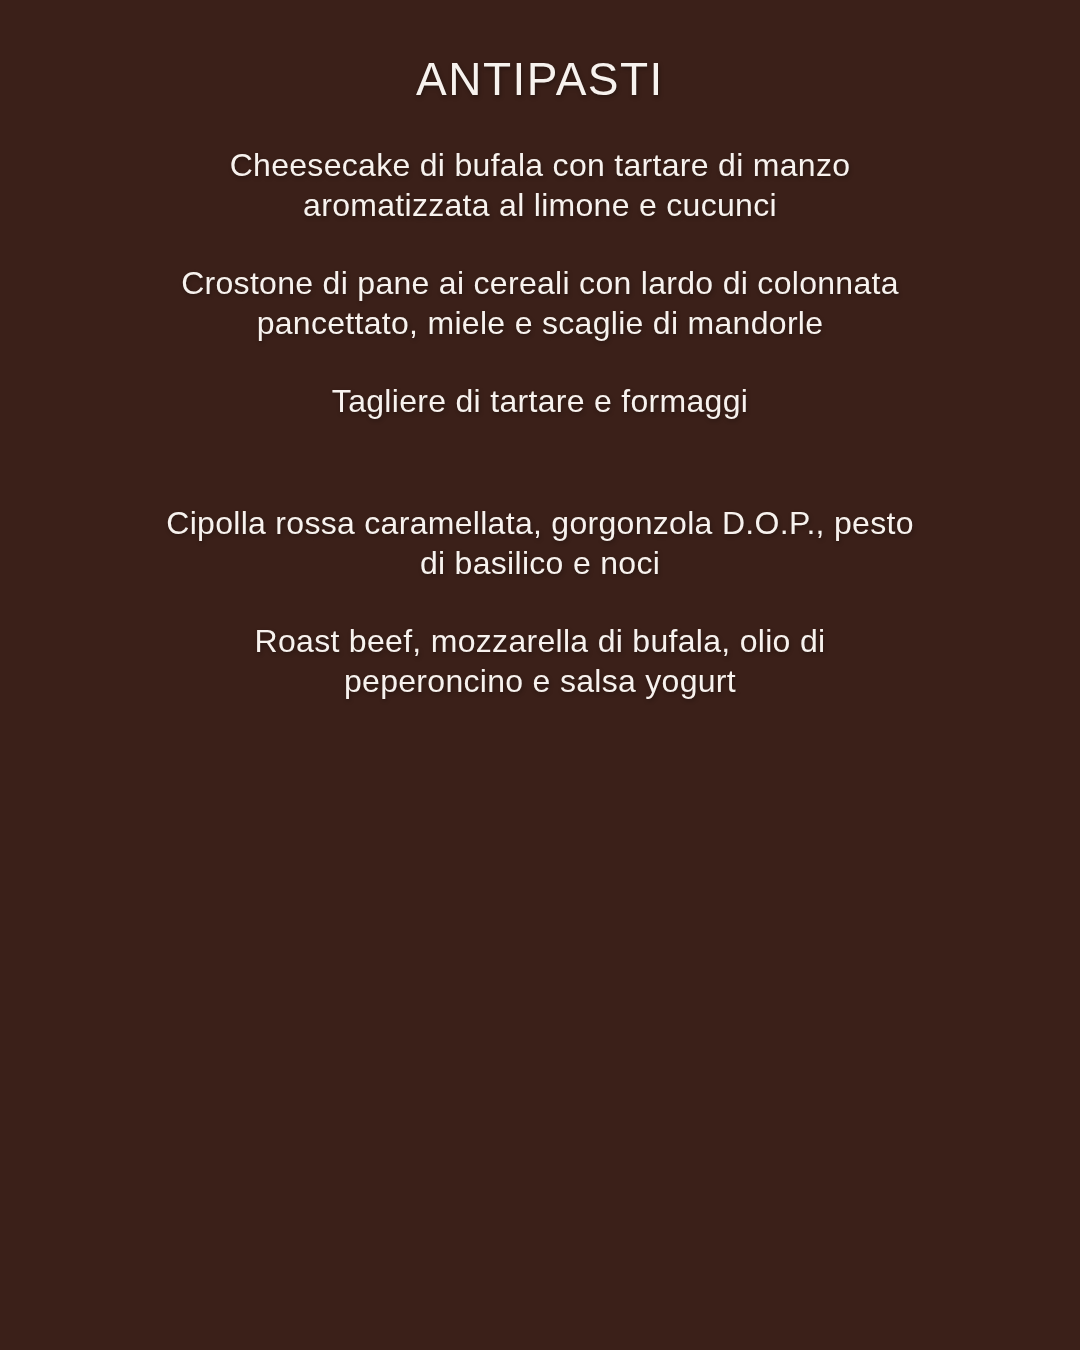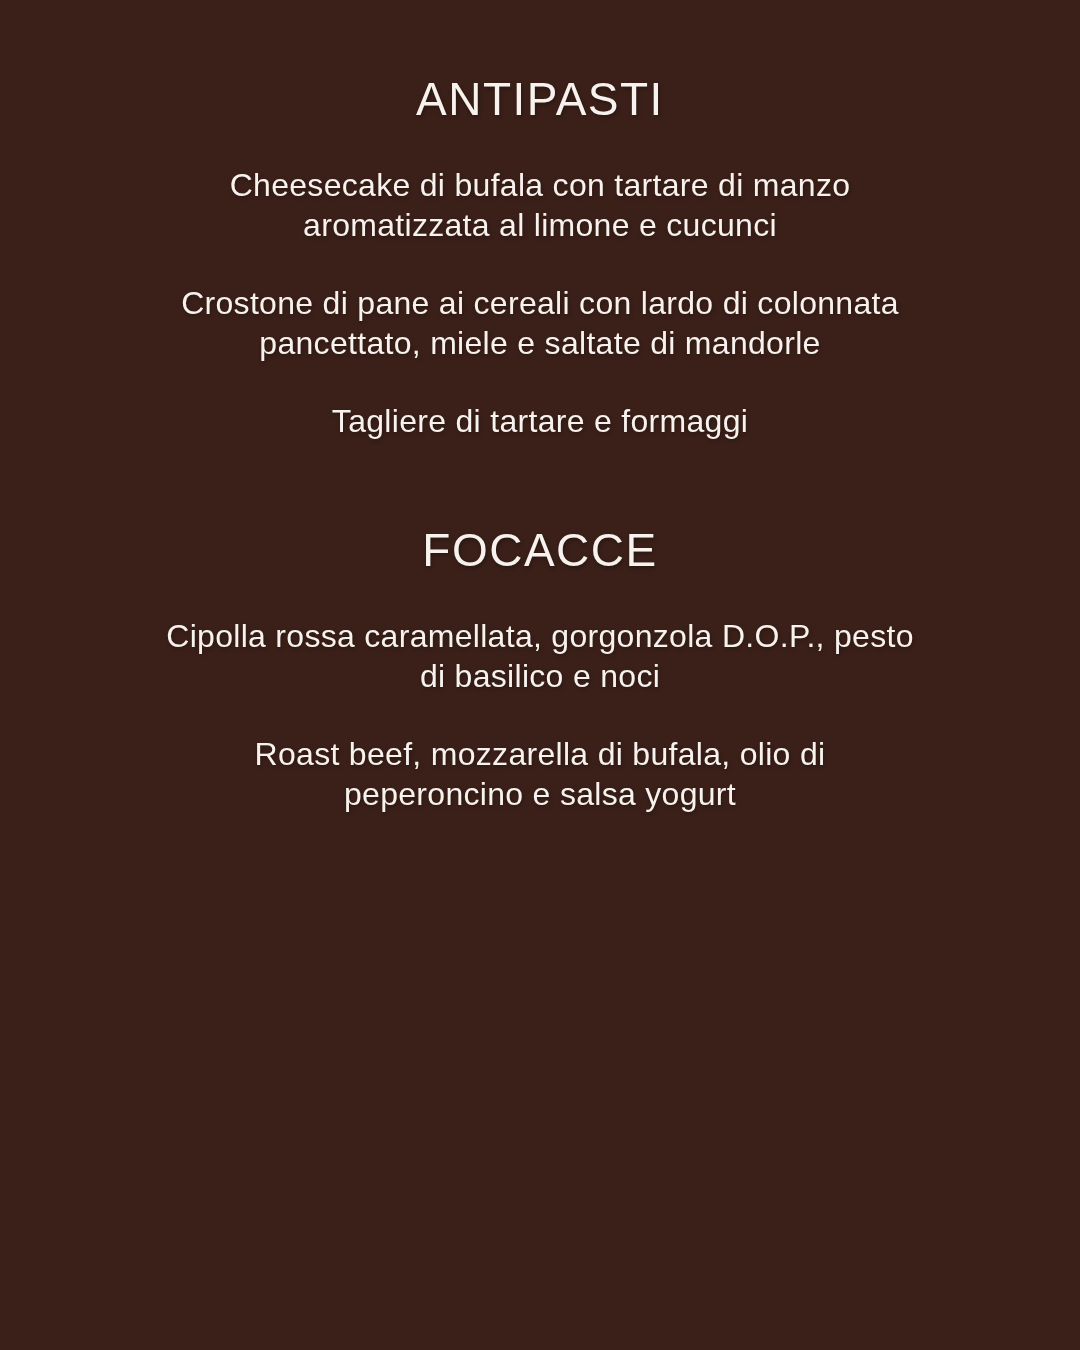--- a/index.html
+++ b/index.html
@@ -5,21 +5,21 @@
   html, body {
     margin: 0;
     padding: 0;
     background: #3b2019;
   }
   .page {
     position: relative;
     width: 1080px;
     height: 1350px;
     box-sizing: border-box;
-    padding-top: 72px;
+    padding-top: 52px;
     background: #3b2019;
     color: #f7f2ee;
     font-family: "Liberation Sans", sans-serif;
     text-align: center;
     overflow: hidden;
   }
   .section-title {
     margin: 0 0 38px 0;
     font-size: 46px;
     line-height: 55px;
@@ -44,25 +44,24 @@
 </head>
 <body>
 
 <div class="page">
 
   <section class="menu-section antipasti">
     <h2 class="section-title">ANTIPASTI</h2>
     <p class="menu-item">Cheesecake di bufala con tartare di manzo
 aromatizzata al limone e cucunci</p>
     <p class="menu-item">Crostone di pane ai cereali con lardo di colonnata
-pancettato, miele e saltate di mandorle</p>
+pancettato, miele e scaglie di mandorle</p>
     <p class="menu-item">Tagliere di tartare e formaggi</p>
   </section>
 
   <section class="menu-section focacce">
-    <h2 class="section-title">FOCACCE</h2>
     <p class="menu-item">Cipolla rossa caramellata, gorgonzola D.O.P., pesto
 di basilico e noci</p>
     <p class="menu-item">Roast beef, mozzarella di bufala, olio di
 peperoncino e salsa yogurt</p>
   </section>
 
 </div>
 
 </body></html>

